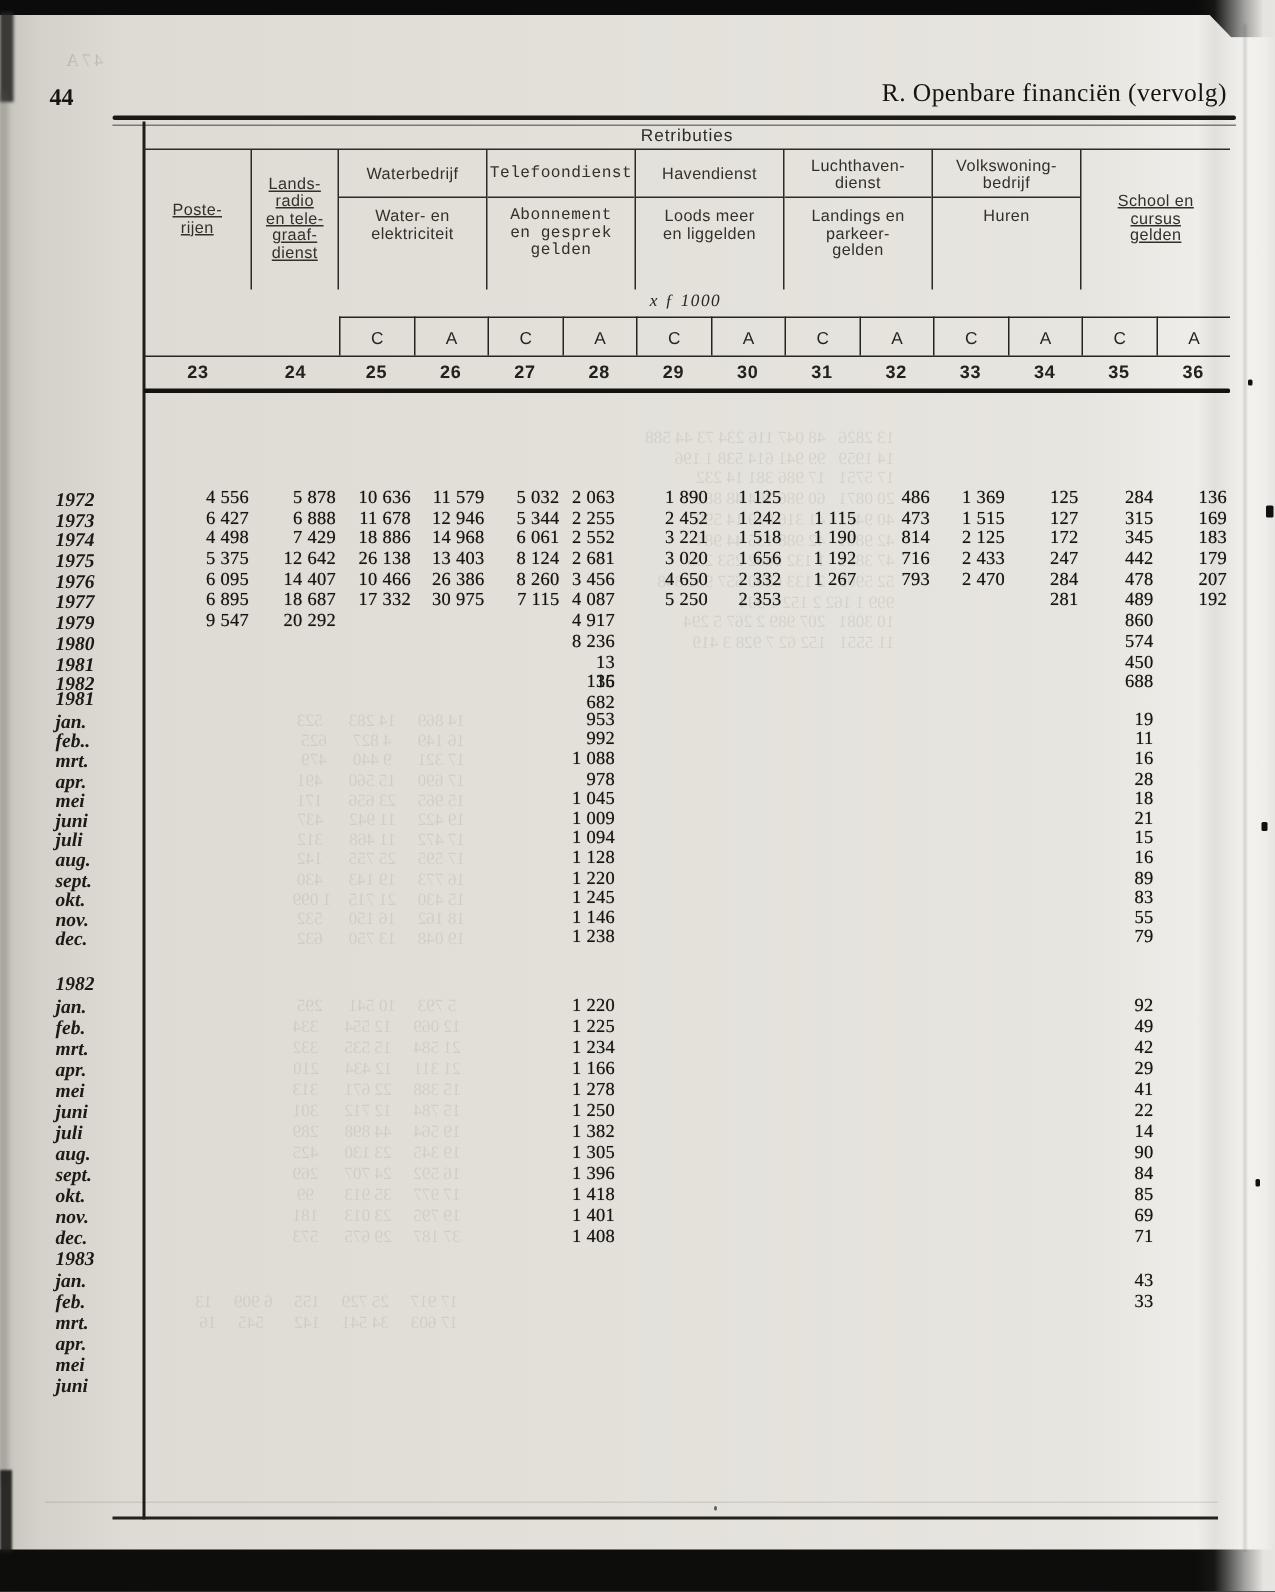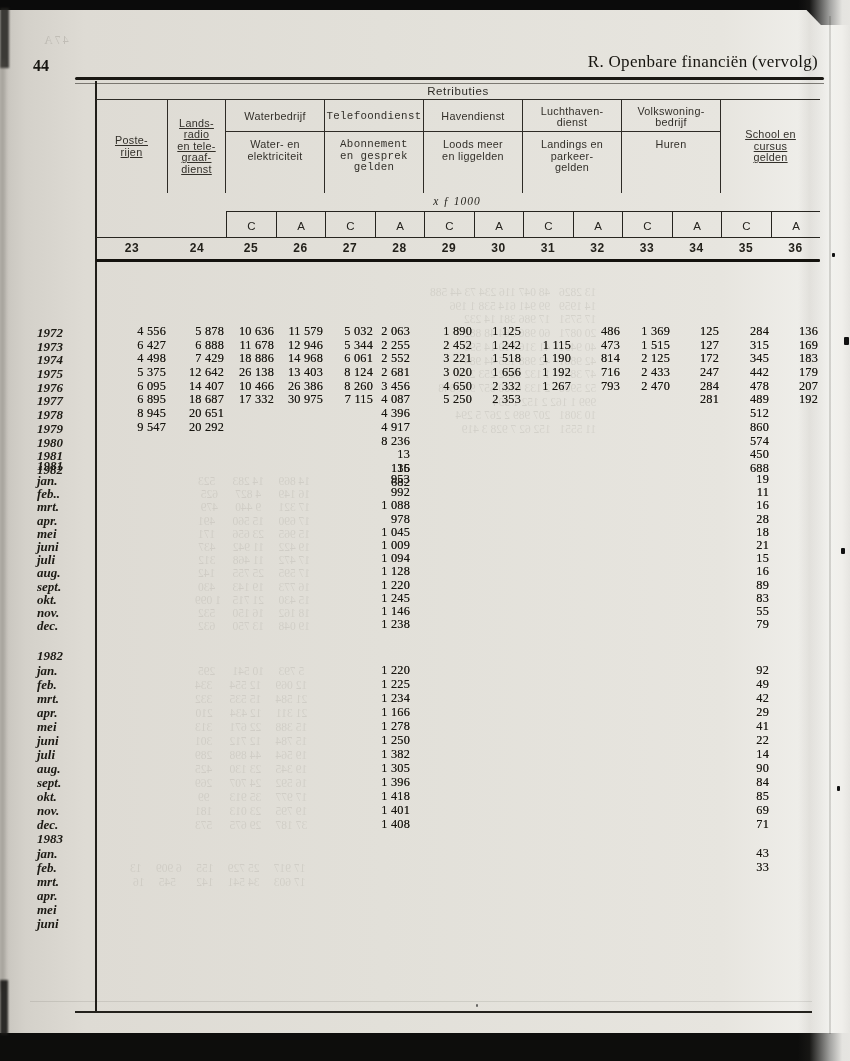--- a/index.html
+++ b/index.html
@@ -364,39 +364,20 @@
           <div class="cell">2 353</div>
           <div class="cell"></div>
           <div class="cell"></div>
           <div class="cell"></div>
           <div class="cell">281</div>
           <div class="cell">489</div>
           <div class="cell">192</div>
         </div>
       </div>
       <div class="drow">
-        <div class="rlabel">1978</div>
-        <div class="grid14 vals">
-          <div class="cell">8 945</div>
-          <div class="cell">20 651</div>
-          <div class="cell"></div>
-          <div class="cell"></div>
-          <div class="cell"></div>
-          <div class="cell">4 396</div>
-          <div class="cell"></div>
-          <div class="cell"></div>
-          <div class="cell"></div>
-          <div class="cell"></div>
-          <div class="cell"></div>
-          <div class="cell"></div>
-          <div class="cell">512</div>
-          <div class="cell"></div>
-        </div>
-      </div>
-      <div class="drow">
         <div class="rlabel">1979</div>
         <div class="grid14 vals">
           <div class="cell">9 547</div>
           <div class="cell">20 292</div>
           <div class="cell"></div>
           <div class="cell"></div>
           <div class="cell"></div>
           <div class="cell">4 917</div>
           <div class="cell"></div>
           <div class="cell"></div>

